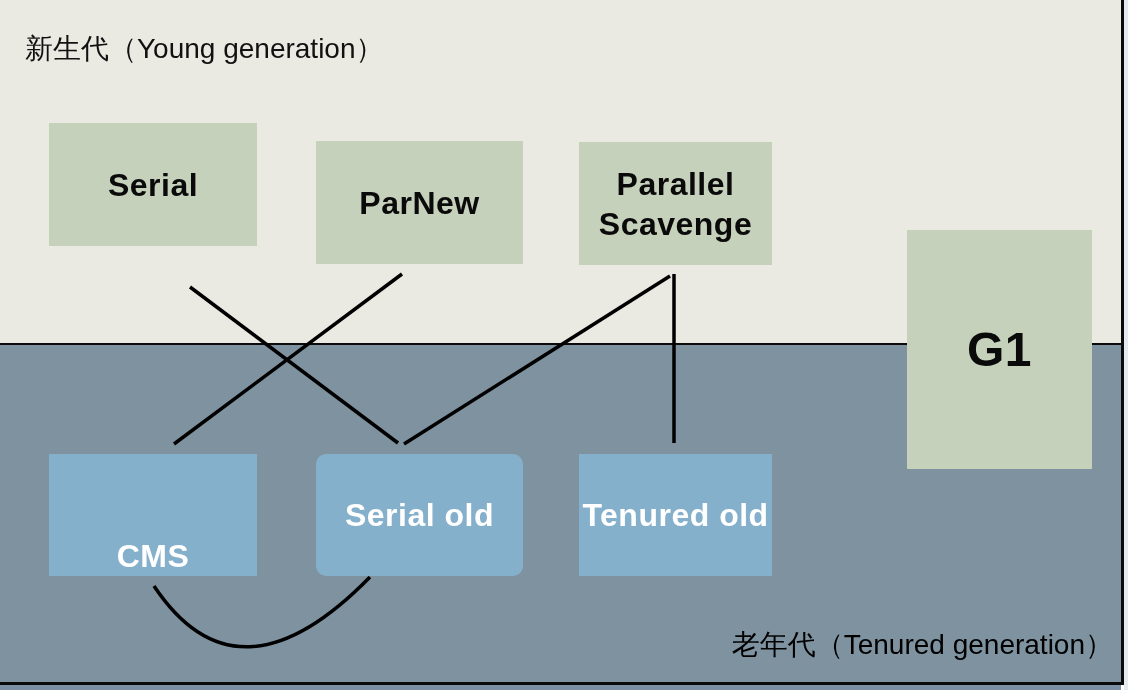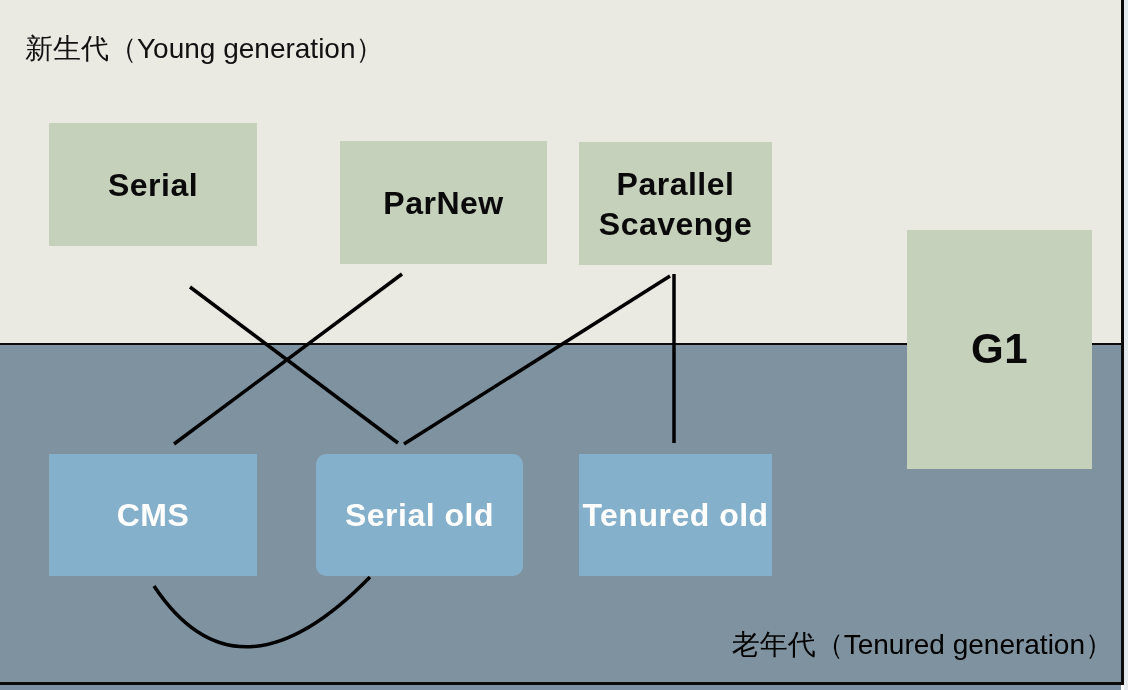--- a/index.html
+++ b/index.html
@@ -37,24 +37,24 @@
   .box {
     position:absolute; z-index:3;
     display:flex; align-items:center; justify-content:center;
     text-align:center; font-weight:bold; font-size:32px; letter-spacing:0.5px;
     line-height:1.25;
   }
   .green-box { background:#c6d1bc; color:#0a0a0a; }
   .blue-box  { background:#85b0cb; color:#ffffff; }
 
   .box-serial        { left:49px;  top:123px; width:208px; height:123px; }
-  .box-parnew        { left:316px; top:141px; width:207px; height:123px;margin-left:24px; }
+  .box-parnew        { left:316px; top:141px; width:207px; height:123px; }
   .box-ps            { left:579px; top:142px; width:193px; height:123px; padding:0 18px; }
-  .box-g1            { left:907px; top:230px; width:185px; height:239px; font-size:42px; }
-  .box-cms           { left:49px;  top:454px; width:208px; height:122px; }
+  .box-g1            { left:907px; top:230px; width:185px; height:239px; font-size:48px; }
+  .box-cms           { left:49px;  top:454px; width:208px; height:122px;align-items:flex-end; }
   .box-serial-old    { left:316px; top:454px; width:207px; height:122px;border-radius:10px; }
   .box-parallel-old  { left:579px; top:454px; width:193px; height:122px; }
 </style>
 </head>
 <body>
 
 <div class="canvas">
 
   <div class="young-region"></div>
   <div class="tenured-region"></div>

